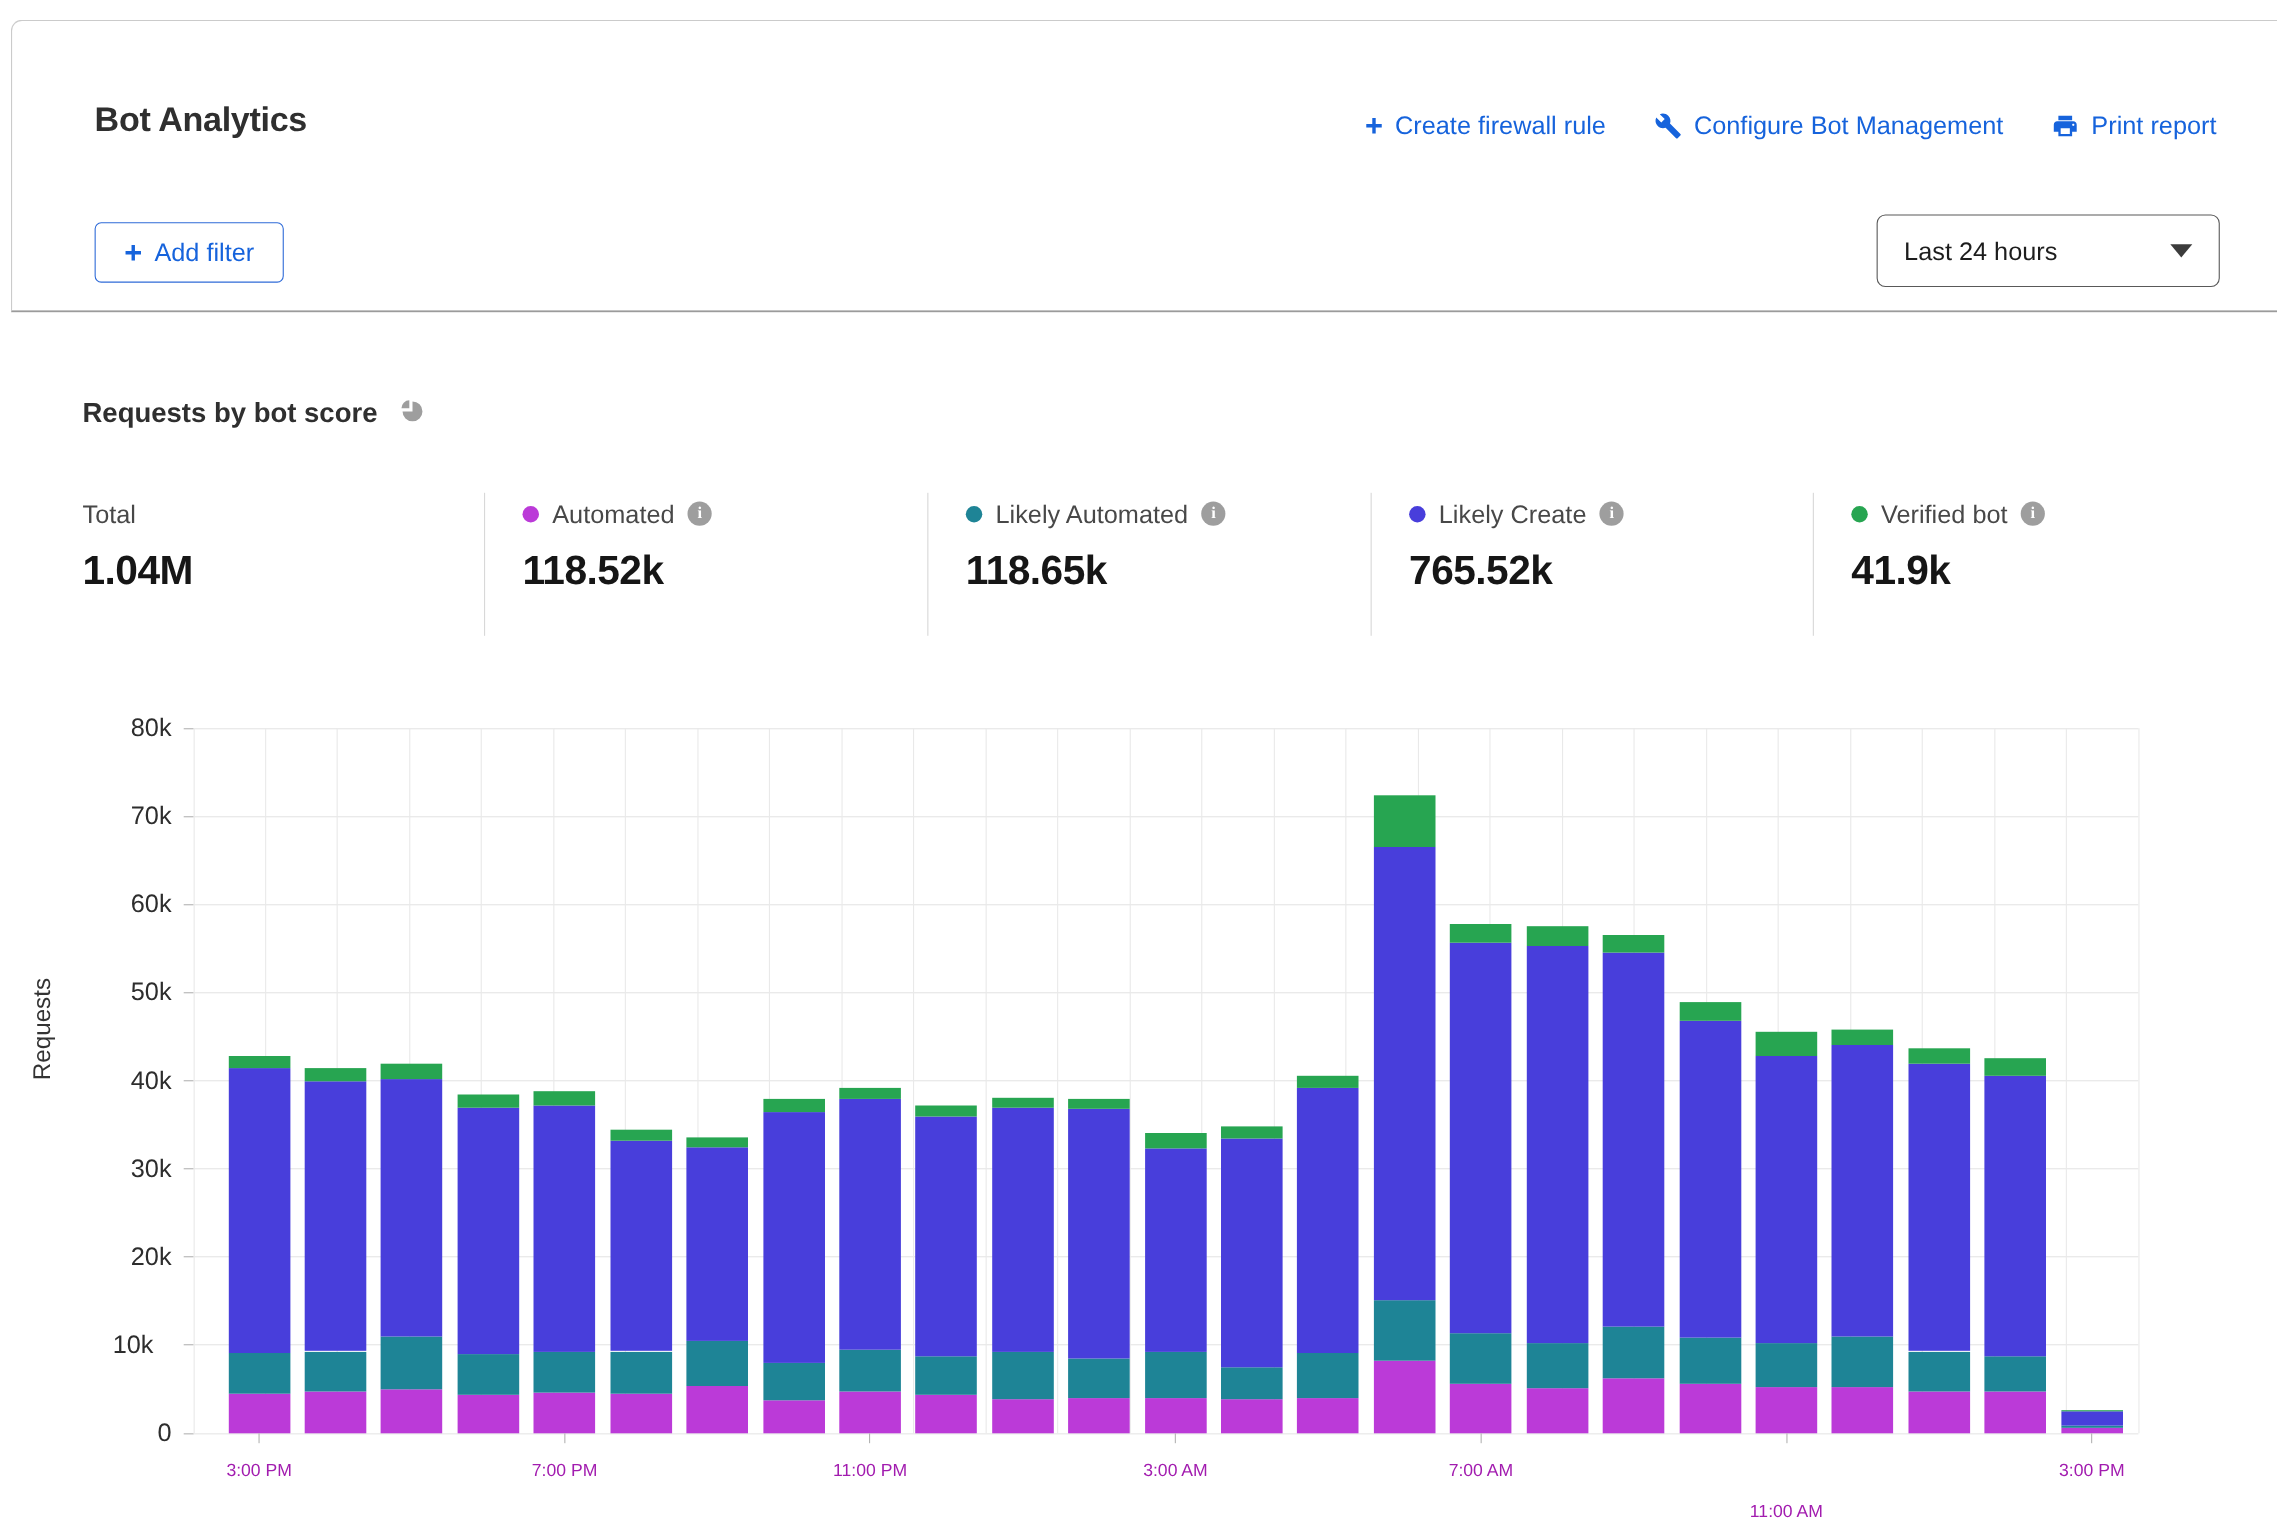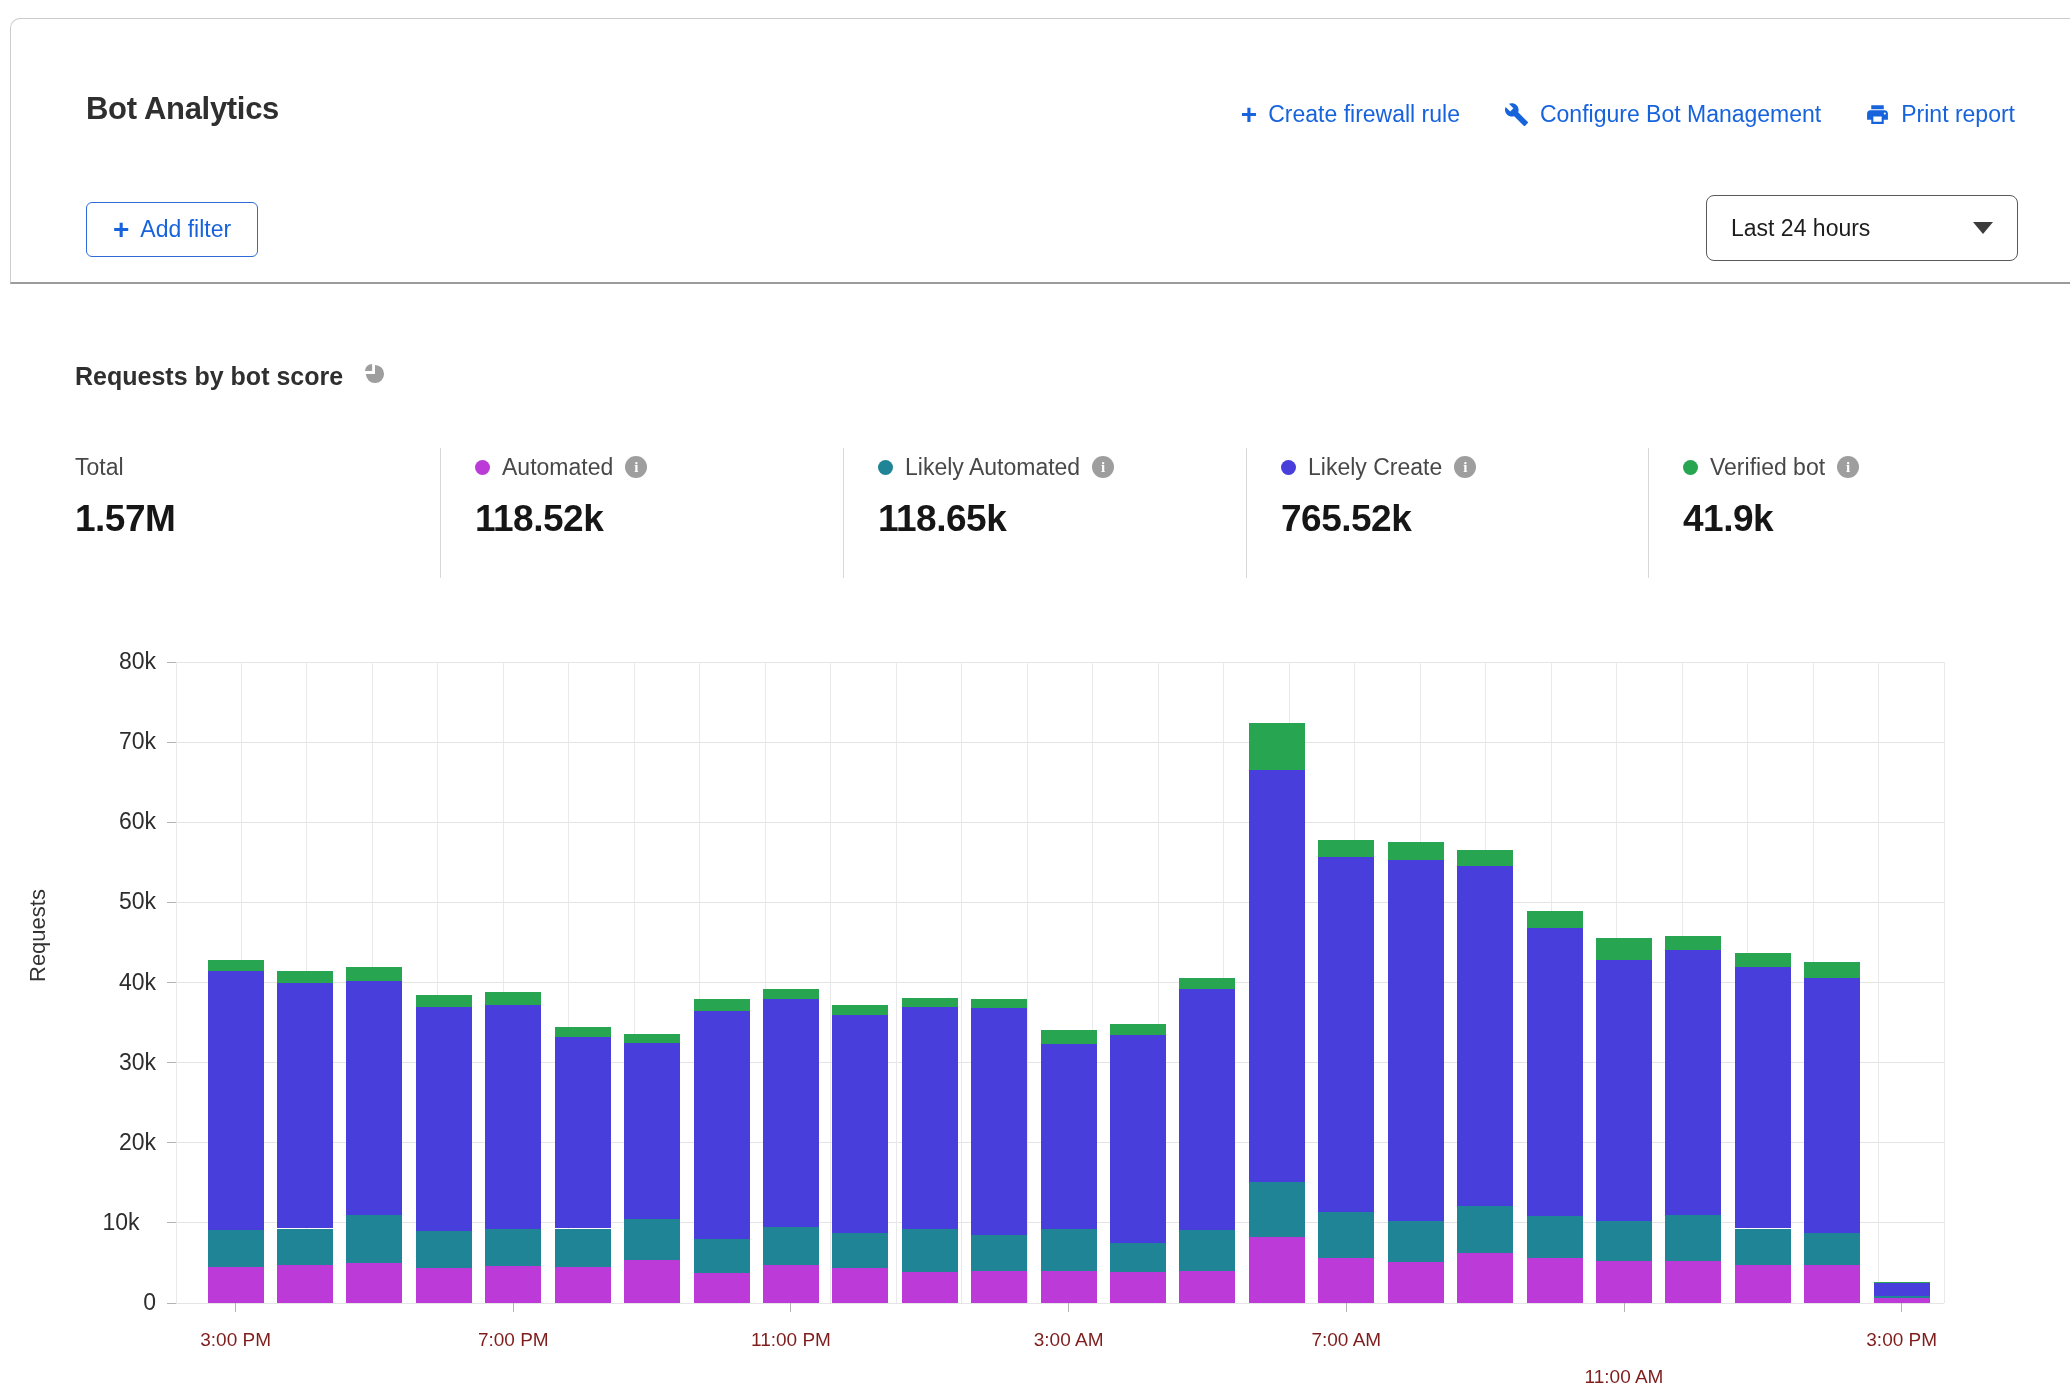--- a/index.html
+++ b/index.html
@@ -44,21 +44,21 @@
           justify-content:center; cursor:pointer; font-family:"Liberation Serif", serif; }
   .stat-value { margin-top:16px; font-size:37px; font-weight:700; color:#161616; letter-spacing:-0.5px; }
   .stat-divider { position:absolute; top:448px; width:1px; height:130px; background:#d8d8d8; }
 
   
   .plot { position:absolute; left:176px; top:662px; width:1768px; height:641px; }
   .hgrid { position:absolute; left:0; width:100%; height:1px; background:#e5e5e5; }
   .vgrid { position:absolute; top:0; width:1px; height:100%; background:#e9e9e9; }
   .ytick-mark { position:absolute; left:-9px; width:9px; height:1px; background:#b3b3b3; }
   .ylab { position:absolute; font-size:23px; color:#2d2d2d; text-align:right; width:70px; }
-  .xlab { position:absolute; font-size:19px; color:#7f1d1d; text-align:center; width:140px; }
+  .xlab { position:absolute; font-size:16px; color:#a21caf; text-align:center; width:140px; }
   .xtick-mark { position:absolute; width:1px; height:9px; background:#b3b3b3; }
   .bar-group { position:absolute; bottom:0; }
   .bar-seg { position:absolute; left:0; width:100%; }
   .axis-title-y { position:absolute; left:38px; top:982px; width:0; height:0; }
   .axis-title-y > div { transform:rotate(-90deg) translate(-50%,-50%); transform-origin:0 0;
                         font-size:22px; color:#333; white-space:nowrap; }
   .axis-title-x { position:absolute; left:360px; top:1364px; width:1400px; text-align:center;
                   font-size:22px; color:#333; }
 </style>
 </head>
@@ -110,21 +110,21 @@
         <path d="M17 17 L17 6 A11 11 0 1 1 6 17 Z"></path>
         <path d="M13.5 13.5 L13.5 4.8 A8.7 8.7 0 0 0 4.8 13.5 Z"></path>
       </svg>
     </span>
   </div>
 
   <div class="stat" style="left:75px">
     <div class="stat-label-row">
       <span class="stat-label">Total</span>
     </div>
-    <div class="stat-value">1.57M</div>
+    <div class="stat-value">1.04M</div>
   </div>
 
   <div class="stat" style="left:475px">
     <div class="stat-label-row">
       <span class="dot" style="background: rgb(187, 58, 216);"></span>
       <span class="stat-label">Automated</span>
       <span class="info">i</span>
     </div>
     <div class="stat-value">118.52k</div>
   </div>

